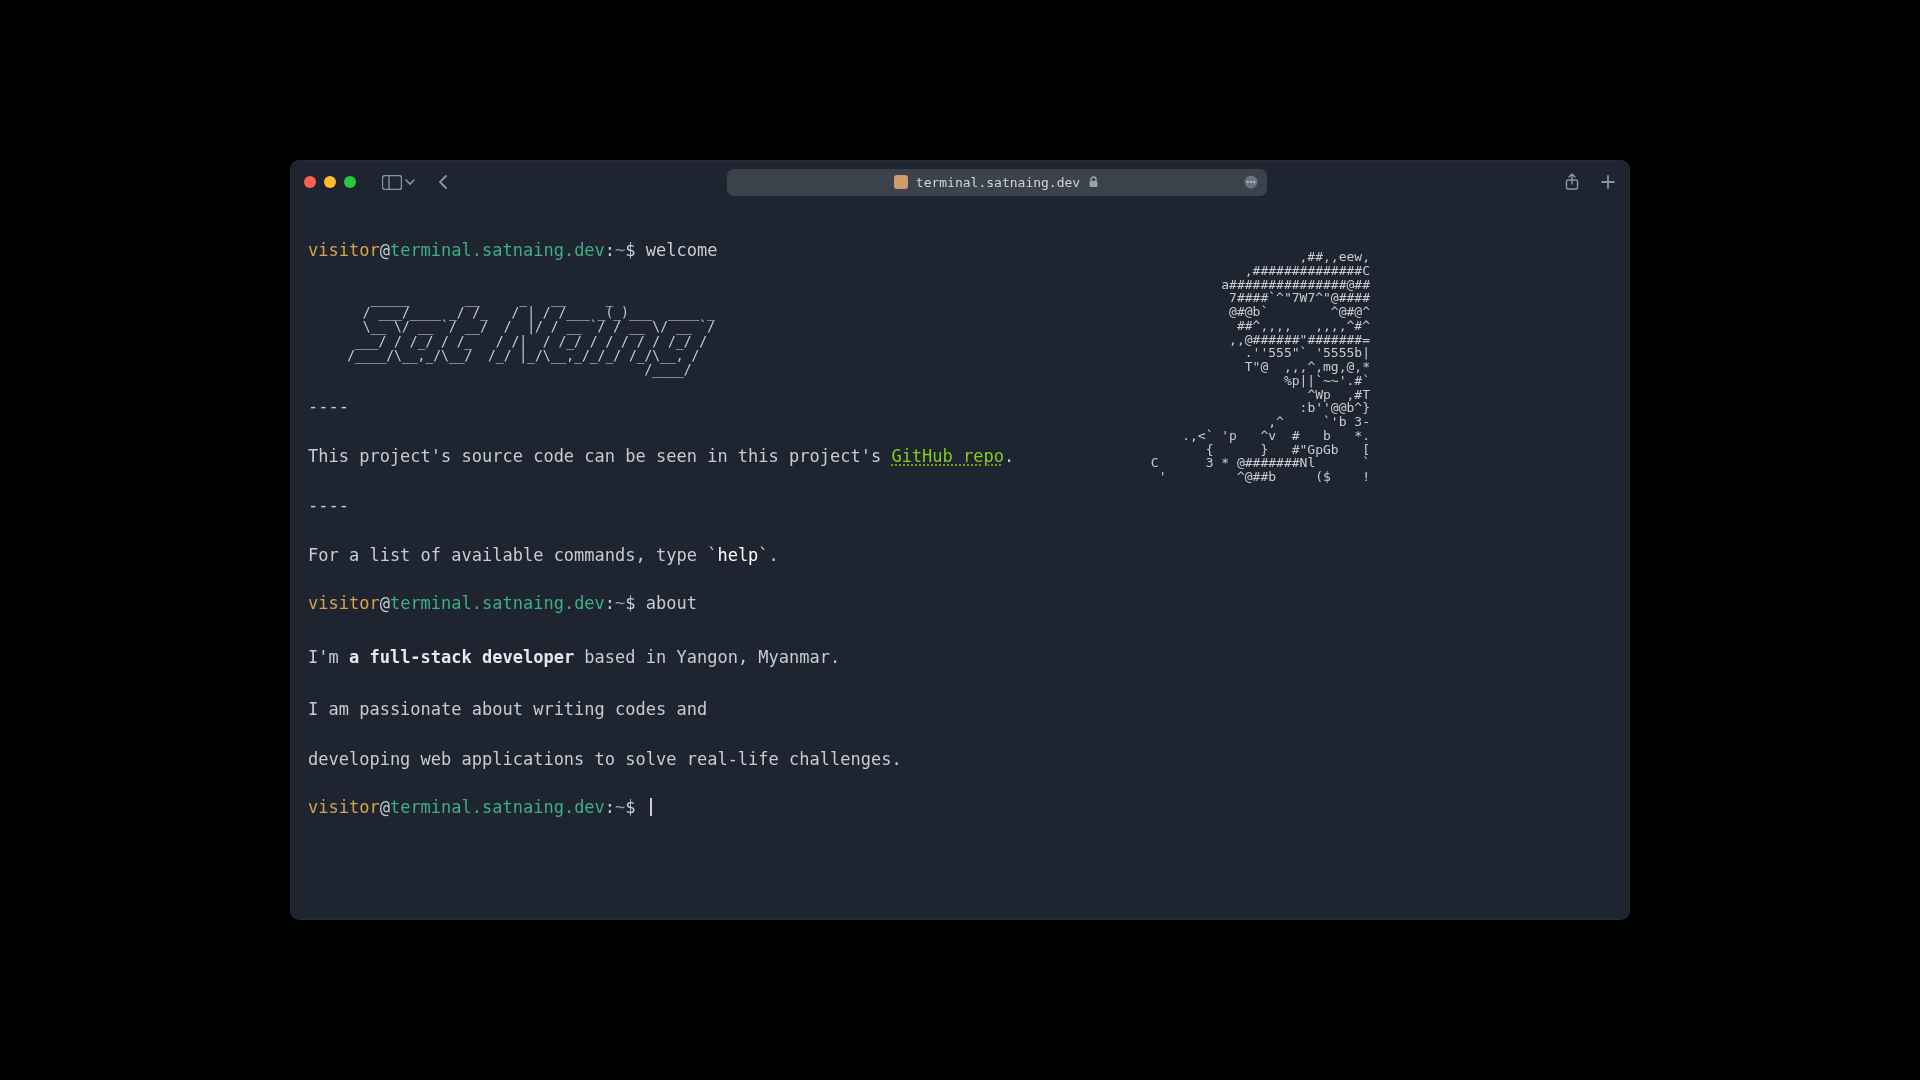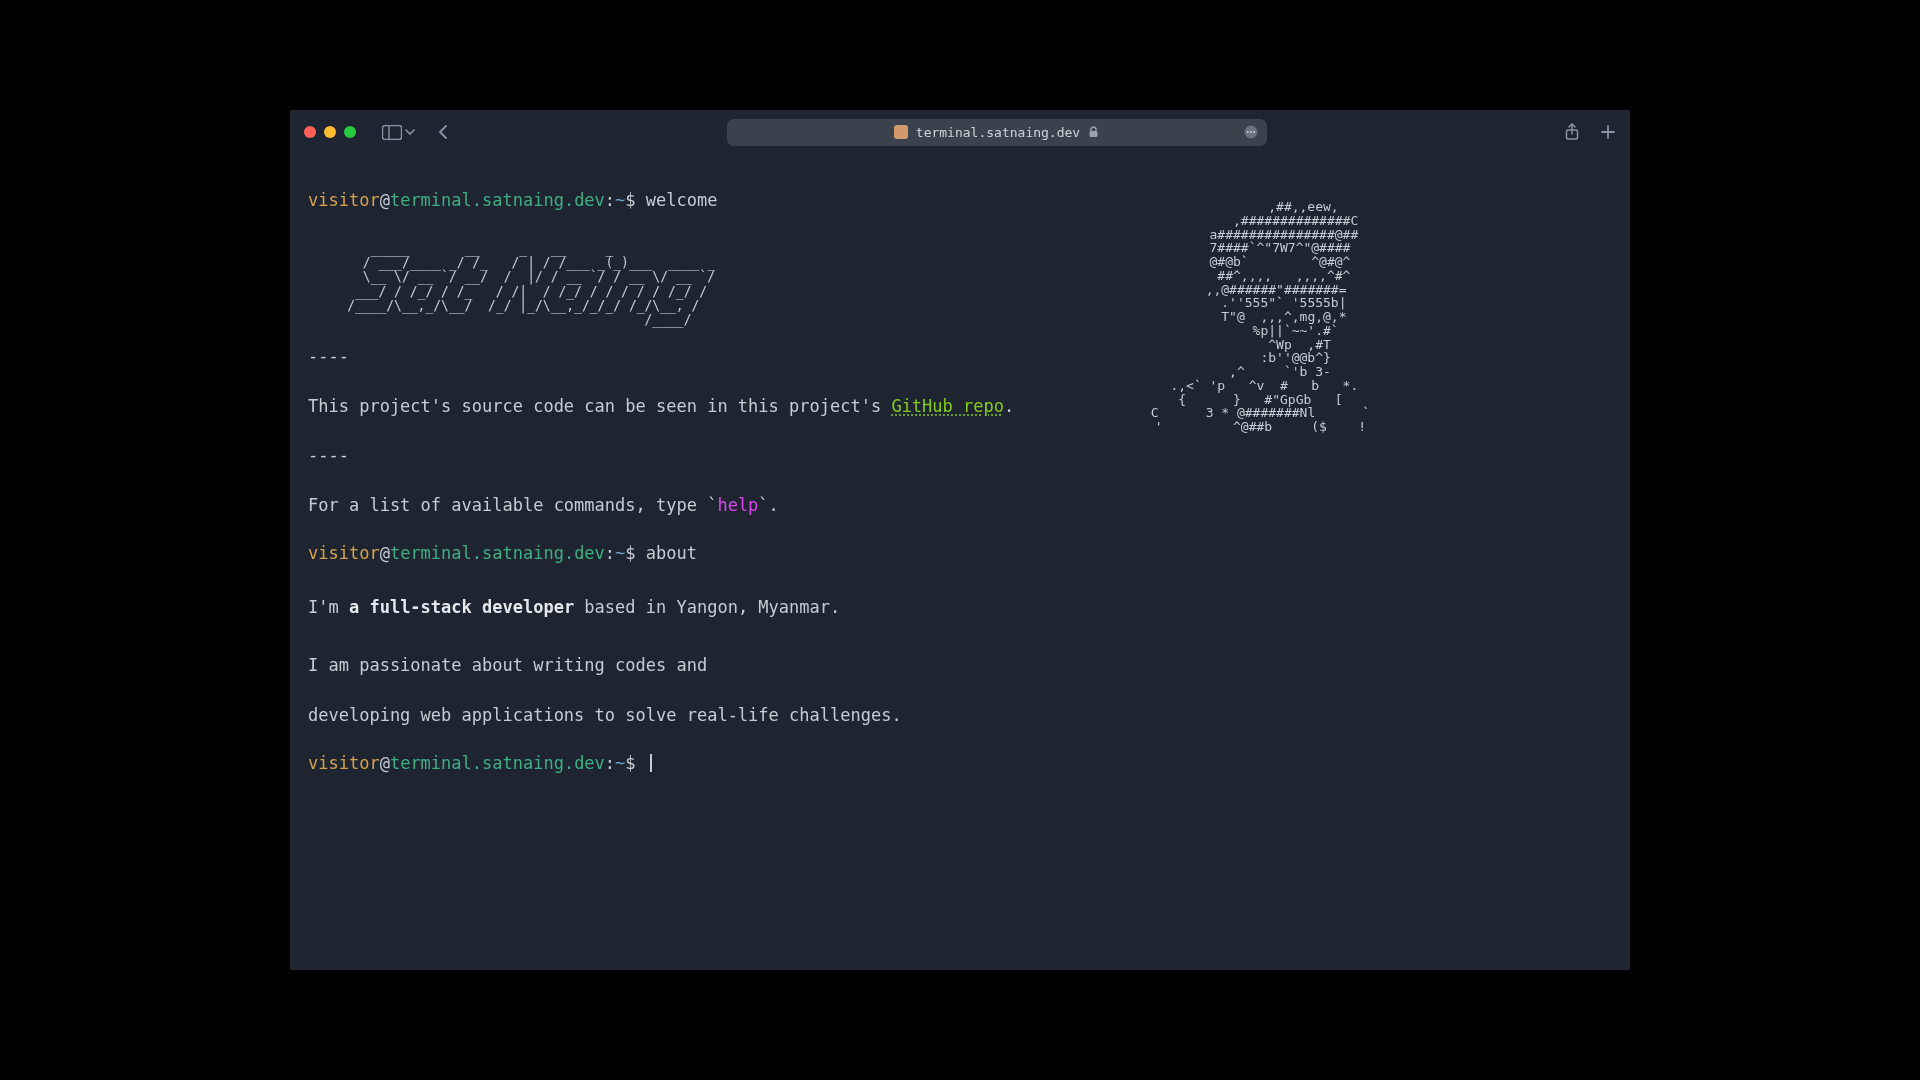--- a/index.html
+++ b/index.html
@@ -7,23 +7,23 @@
     background:#000;
     display:flex;
     align-items:center;
     justify-content:center;
     font-family:"SF Mono",Menlo,Consolas,monospace;
     overflow:hidden;
     width:1920px;height:1080px;
   }
   .frame{
     width:1340px;
-    height:860px;
+    height:760px;
     background:#1e2530;
-    border-radius:2px;
+    border-radius:10px;
     box-shadow:0 30px 80px rgba(0,0,0,.9),0 0 0 .5px #333 inset;
     display:flex;
     flex-direction:column;
     overflow:hidden;
   }
   .toolbar{
     height:44px;
     display:flex;
     align-items:center;
     padding:0 14px;
@@ -58,39 +58,39 @@
     overflow:hidden;
     position:relative;
   }
   .user{color:#d6a24c;}
   .host{color:#3fae83;}
   .sep{color:#c7ccd3;}
   .path{color:#6aa2c8;}
   .dollar{color:#c7ccd3;}
   .cmd{color:#c7ccd3;}
   .link{color:#84cc16;text-decoration:underline dotted;text-underline-offset:3px;}
-  .help{color:#d946ef;}
+  .help{color:#ffffff;}
   .bold{color:#e5e8ec;font-weight:600;}
   .ascii-name{
     display:inline-block;
     font-size:13px;
     line-height:1.05;
     letter-spacing:0px;
     color:#c7ccd3;
     margin:6px 0 18px 0;
     transform:scaleY(1.05);
   }
   .ascii-face{
     position:absolute;
     right:260px;
     top:46px;
     font-size:13px;
     line-height:1.06;
     color:#c7ccd3;
-    text-align:center;
+    text-align:right;
   }
   .cursor{
     display:inline-block;width:2px;height:18px;background:#c7ccd3;
     vertical-align:-3px;margin-left:4px;
     animation:blink 1s steps(1) infinite;
   }
   @keyframes blink{50%{opacity:0}}
   .block{margin:2px 0;}
   svg{display:block;}
 </style>
@@ -161,21 +161,21 @@
        \__ \/ __ `/ __/  /  |/ / __ `/ / __ \/ __ `/
       ___/ / /_/ / /_   / /|  / /_/ / / / / / /_/ / 
      /____/\__,_/\__/  /_/ |_/\__,_/_/_/ /_/\__, /  
                                            /____/   </div>
 <div class="block">----</div>
 <div class="block"><span>This project's source code can be seen in this project's </span><span class="link">GitHub repo</span><span>.</span></div>
 <div class="block">----</div>
 <div class="block"><span>For a list of available commands, type `</span><span class="help">help</span><span>`.</span></div>
 <div class="block" style="margin-top:0"><span class="user">visitor</span><span class="sep">@</span><span class="host">terminal.satnaing.dev</span><span class="sep">:</span><span class="path">~</span><span class="dollar">$</span> <span class="cmd">about</span></div>
 <div class="block" style="margin-top:6px"><span>I'm </span><span class="bold">a full-stack developer</span><span> based in Yangon, Myanmar.</span></div>
-<div class="block" style="margin-top:10px">I am passionate about writing codes and</div>
+<div class="block" style="margin-top:4px">I am passionate about writing codes and</div>
 <div class="block">developing web applications to solve real-life challenges.</div>
 <div class="block" style="margin-top:0"><span class="user">visitor</span><span class="sep">@</span><span class="host">terminal.satnaing.dev</span><span class="sep">:</span><span class="path">~</span><span class="dollar">$</span> <span class="cursor"></span></div>
 
     <div class="ascii-face">           ,##,,eew,
          ,##############C
       a###############@##
      7####`^"7W7^"@####
      @#@b`        ^@#@^
       ##^,,,,   ,,,,^#^
     ,,@######"#######=

